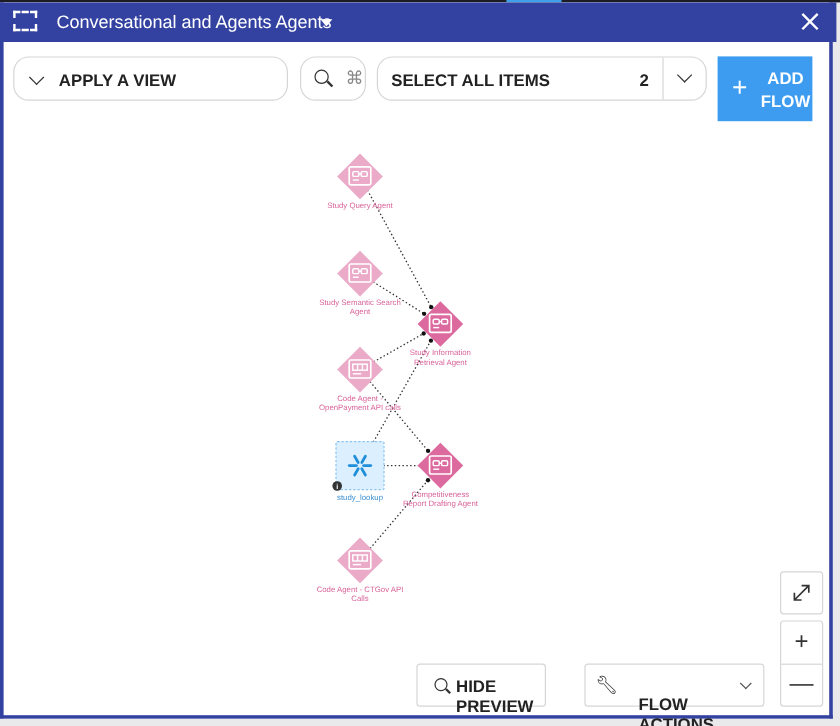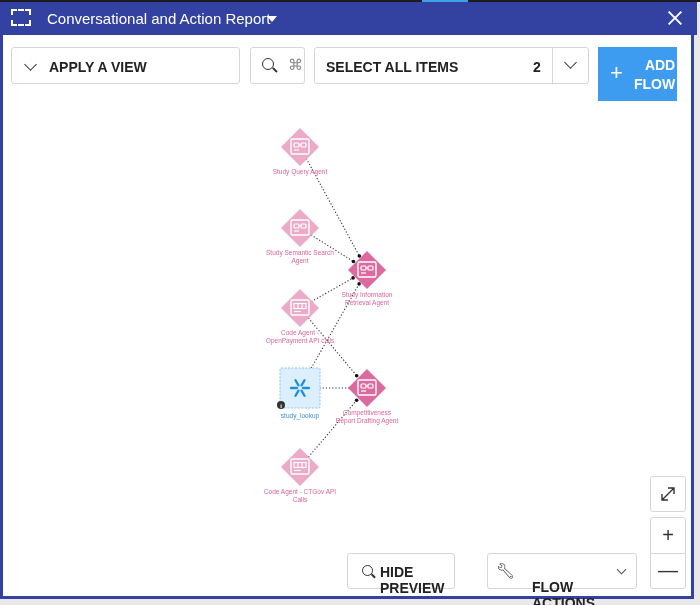--- a/index.html
+++ b/index.html
@@ -8,36 +8,36 @@
   .topstrip .accent { position:absolute; left:422px; top:0; width:46px; height:2px; background:#3ea0e6; }
   .window { position:absolute; left:0; top:2px; width:694px; height:597px; background:#fff; border:3px solid #3342a0; border-top:none; box-sizing:border-box; }
   .titlebar { position:absolute; left:0; top:2px; width:697px; height:33px; background:#3342a0; color:#fff; }
   .title-icon { position:absolute; left:11px; top:7px; width:20px; height:17px; border:2px dashed #fff; box-sizing:border-box; }
   .title-text { position:absolute; left:47px; top:8px; font-size:15px; font-weight:normal; color:#fff; }
   .title-caret { position:absolute; left:267px; top:14px; width:0; height:0; border-left:5px solid transparent; border-right:5px solid transparent; border-top:6px solid #fff; }
   .close-btn { position:absolute; left:666px; top:7px; width:18px; height:18px; cursor:pointer; }
   .close-btn:before, .close-btn:after { content:""; position:absolute; left:8px; top:0; width:2px; height:18px; background:#fff; }
   .close-btn:before { transform:rotate(45deg); } .close-btn:after { transform:rotate(-45deg); }
 
-  .box { position:absolute; background:#fff; border:1px solid #d6d6d6; border-radius:3px; box-sizing:border-box; color:#222; font-weight:bold; font-size:14px; }
+  .box { position:absolute; background:#fff; border:1px solid #d6d6d6; border-radius:13px; box-sizing:border-box; color:#222; font-weight:bold; font-size:14px; }
   .apply-view { left:11px; top:47px; width:229px; height:37px; }
   .apply-view .chev { position:absolute; left:14px; top:12px; width:8px; height:8px; border-right:1.5px solid #333; border-bottom:1.5px solid #333; transform:rotate(45deg); }
   .apply-view .lbl { position:absolute; left:37px; top:11px; }
   .search-box { left:250px; top:47px; width:55px; height:37px; }
   .search-box .mag { position:absolute; left:11px; top:10px; width:10px; height:10px; border:1.7px solid #333; border-radius:50%; }
   .search-box .mag:after { content:""; position:absolute; left:9px; top:10px; width:6px; height:1.7px; background:#333; transform:rotate(45deg); }
   .search-box .cmd { position:absolute; left:37px; top:8px; font-size:15px; color:#888; font-weight:normal; }
   .select-all { left:314px; top:47px; width:275px; height:37px; }
   .select-all .lbl { position:absolute; left:11px; top:11px;text-align:center; }
   .select-all .count { position:absolute; left:218px; top:11px; }
   .select-all .divider { position:absolute; left:237px; top:0; width:1px; height:35px; background:#d6d6d6; }
   .select-all .chev { position:absolute; left:251px; top:10px; width:8px; height:8px; border-right:1.5px solid #333; border-bottom:1.5px solid #333; transform:rotate(45deg); }
   .add-item { position:absolute; left:598px; top:47px; width:79px; height:54px; background:#3d9cf0; color:#fff; cursor:pointer; }
   .add-item .plus { position:absolute; left:12px; top:15px; font-size:22px; font-weight:normal; line-height:22px; }
-  .add-item .lbl { position:absolute; left:36px; top:9px; font-size:14px; font-weight:bold; line-height:19px; text-align:right; }
+  .add-item .lbl { position:absolute; left:36px; top:9px; font-size:14px; font-weight:bold; line-height:19px; text-align:center; }
 
   .canvas { position:absolute; left:0; top:0; width:700px; height:605px; pointer-events:none; }
   .node-label { position:absolute; font-size:6.5px; color:#d9649a; text-align:center; line-height:8px; width:90px; }
   .lookup-label { color:#3a8fd0; }
 
   .ctl { position:absolute; background:#fff; border:1px solid #d6d6d6; border-radius:3px; box-sizing:border-box; cursor:pointer; }
   .hide-preview { left:347px; top:553px; width:108px; height:36px; font-weight:bold; font-size:14px; color:#222; }
   .hide-preview .mag { position:absolute; left:14px; top:11px; width:9px; height:9px; border:1.6px solid #333; border-radius:50%; }
   .hide-preview .mag:after { content:""; position:absolute; left:8px; top:9px; width:5px; height:1.6px; background:#333; transform:rotate(45deg); }
   .hide-preview .lbl { position:absolute; left:32px; top:10px; }
@@ -55,21 +55,21 @@
 <body>
 
 <div class="topstrip">
     <div class="accent"></div>
   </div>
 <div class="window"></div>
 <div class="bottom-strip"></div>
 
 <div class="titlebar">
   <div class="title-icon"></div>
-  <span class="title-text">Conversational and Action Report</span>
+  <span class="title-text">Conversational and Agents Agents</span>
   <div class="title-caret"></div>
   <div class="close-btn"></div>
 </div>
 
 <div class="box apply-view">
   <div class="chev"></div>
   <span class="lbl">APPLY A VIEW</span>
 </div>
 <div class="box search-box">
   <div class="mag"></div>

